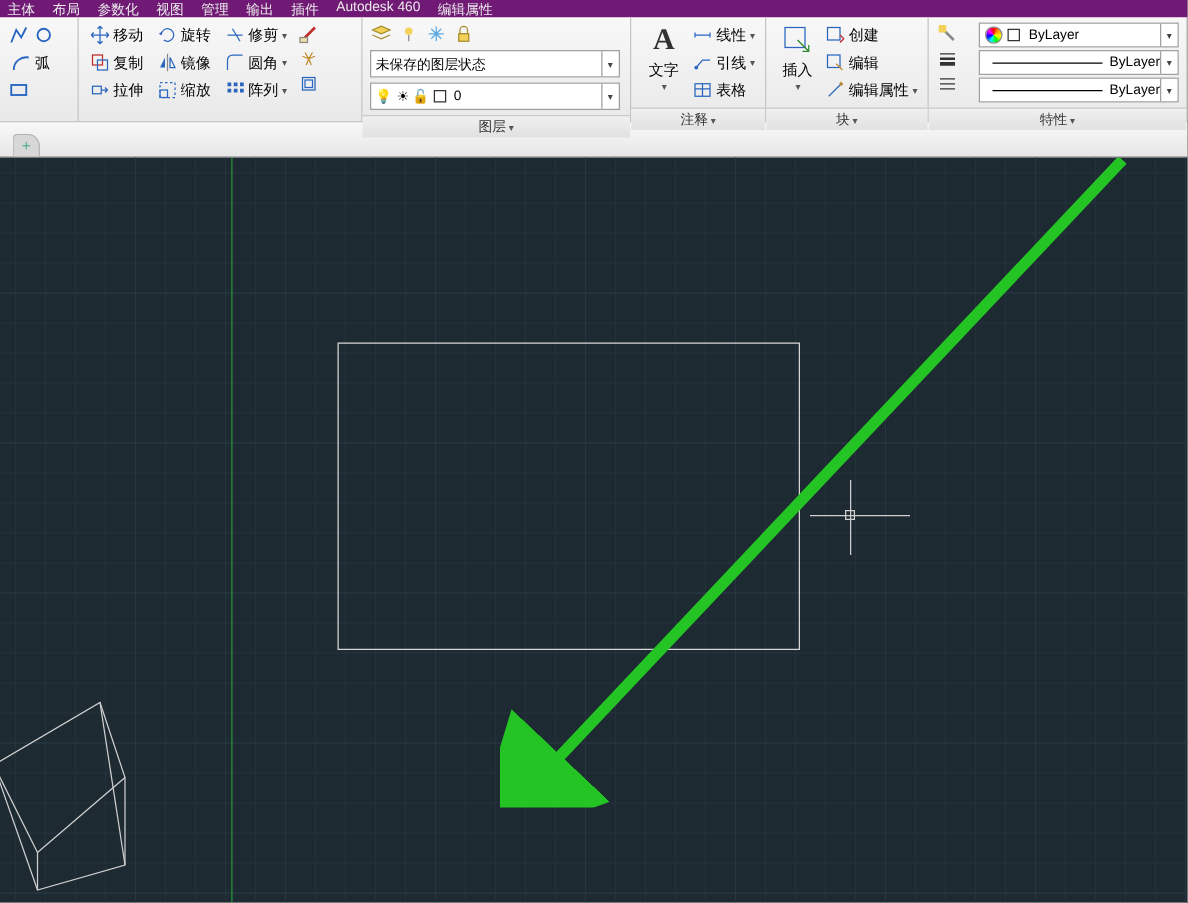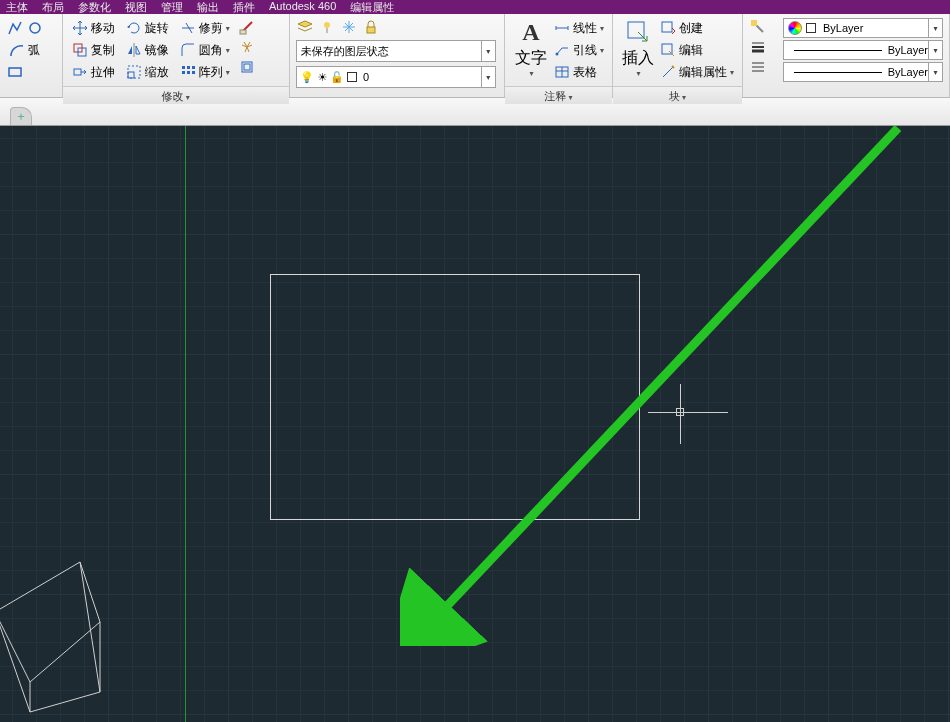--- a/index.html
+++ b/index.html
@@ -72,21 +72,21 @@
   }
   .caret { font-size: 8px; color: #555; margin-left: 1px; }
   .big-btn {
     width: 40px;
     display: flex;
     flex-direction: column;
     align-items: center;
     justify-content: center;
   }
   .big-btn .big-icon { width: 28px; height: 28px; display:flex;align-items:center;justify-content:center; }
-  .big-btn .lbl { font-size: 16px; margin-top: 2px; }
+  .big-btn .lbl { font-size: 12px; margin-top: 2px; }
   .layer-dropdown {
     width: 200px;
     height: 22px;
     background: #fff;
     border: 1px solid #a0a0a0;
     display: flex;
     align-items: center;
     padding-left: 4px;
     font-size: 11px;
     justify-content: space-between;
@@ -374,21 +374,20 @@
             </svg>
           </span>
         <span class="mini-icon">
             <svg width="16" height="16">
               <rect x="3" y="3" width="10" height="10" stroke="#2a66c0" fill="none"></rect>
               <rect x="5" y="5" width="6" height="6" stroke="#2a66c0" fill="none"></rect>
             </svg>
           </span>
       </div>
     </div>
-    <div class="panel-title">修改</div>
   </div>
 
   <div class="panel" style="width:220px">
     <div class="panel-body" style="flex-direction:column;gap:4px;">
       <div style="display:flex;gap:4px;align-items:center">
         <span class="mini-icon">
             <svg width="16" height="16">
               <path d="M1 5l7-3 7 3-7 3z" fill="#f3d25b" stroke="#a58a28"></path>
               <path d="M1 9l7 3 7-3" stroke="#a58a28" fill="none"></path>
             </svg>
@@ -419,20 +418,21 @@
         <span style="display:flex;align-items:center;gap:3px">
           <span>💡</span>
           <span>☀</span>
           <span>🔓</span>
           <span class="sq" style="background:#fff"></span>
           <span>0</span>
         </span>
         <span class="dd-caret">▾</span>
       </div>
     </div>
+    <div class="panel-title">图层</div>
   </div>
 
   <div class="panel" style="width:110px">
     <div class="panel-body">
       <div class="big-btn">
         <span class="big-icon" style="font-size:24px;font-family:serif;font-weight:bold;color:#333">A</span>
         <span class="lbl">文字</span>
         <span class="caret">▾</span>
       </div>
       <div class="btn-col">
@@ -549,20 +549,21 @@
           <span>ByLayer</span>
           <span class="dd-caret">▾</span>
         </div>
         <div class="line-dd">
           <span class="lineprev"></span>
           <span>ByLayer</span>
           <span class="dd-caret">▾</span>
         </div>
       </div>
     </div>
+    <div class="panel-title">特性</div>
   </div>
 </div>
 
 <div class="tabstrip">
   <div class="addtab">
     <span>＋</span>
   </div>
 </div>
 
 <div class="canvas">

